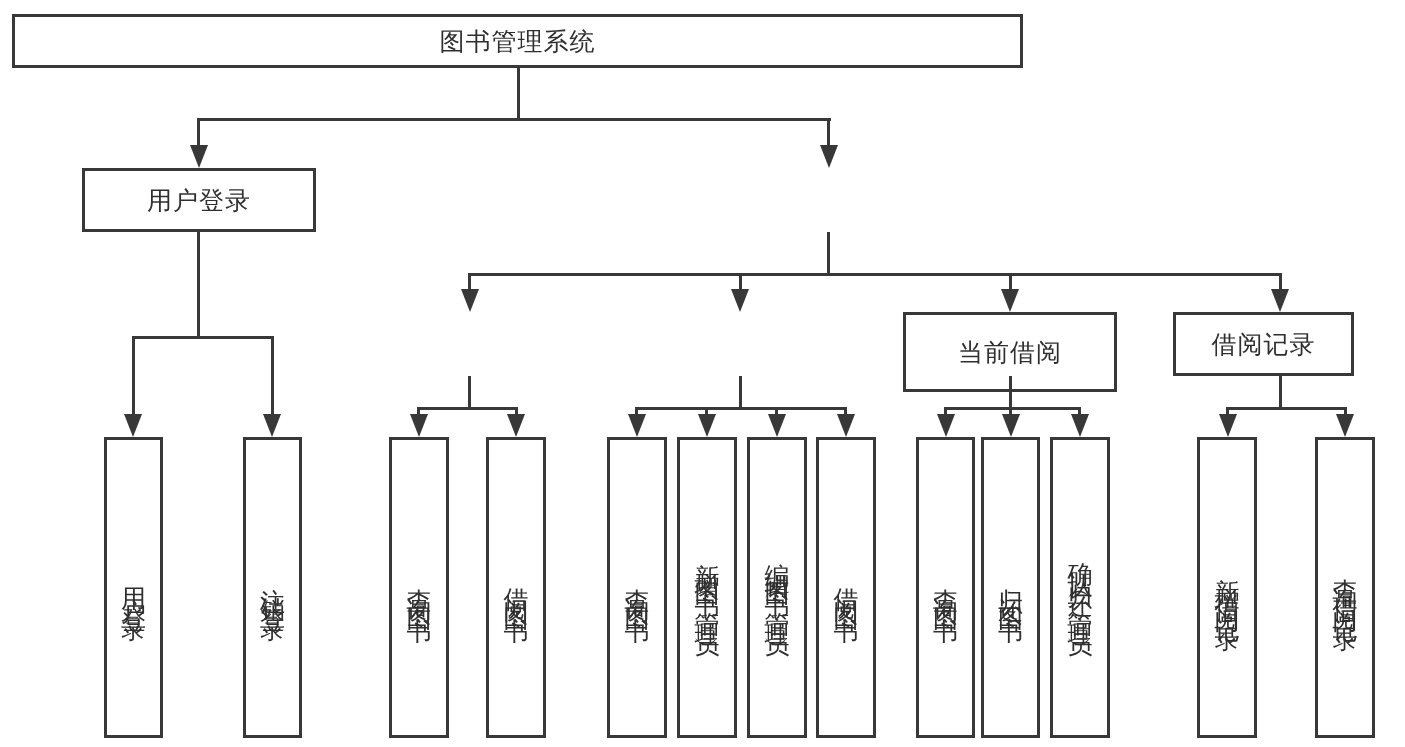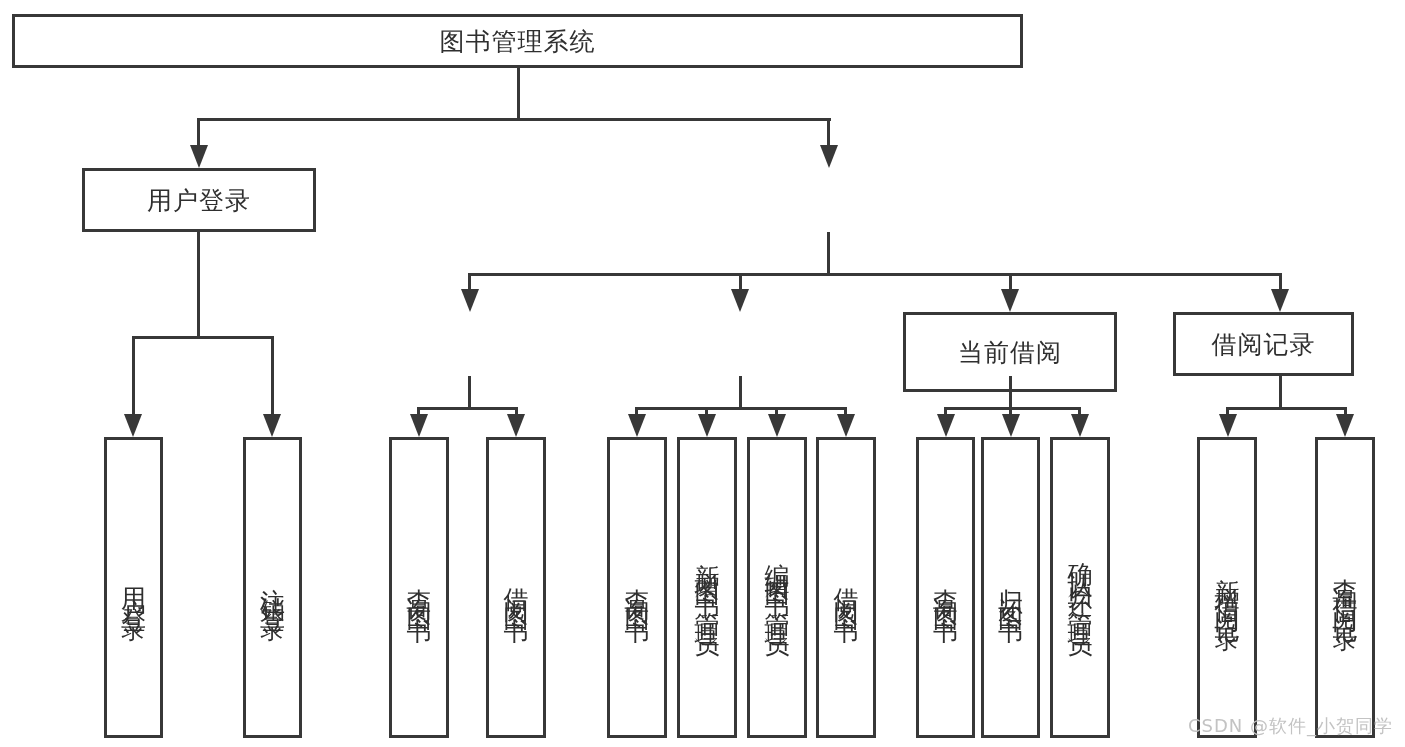--- a/index.html
+++ b/index.html
@@ -146,14 +146,13 @@
     <span class="vtext">确认归还（管理员）</span>
   </div>
 
   <div class="box tall" style="left:1197px;">
     <span class="vtext">新增借阅记录</span>
   </div>
   <div class="box tall" style="left:1315px;">
     <span class="vtext">查询借阅记录</span>
   </div>
 
-  <div class="watermark">CSDN @软件_小贺同学</div>
 </div>
 
 </body></html>

